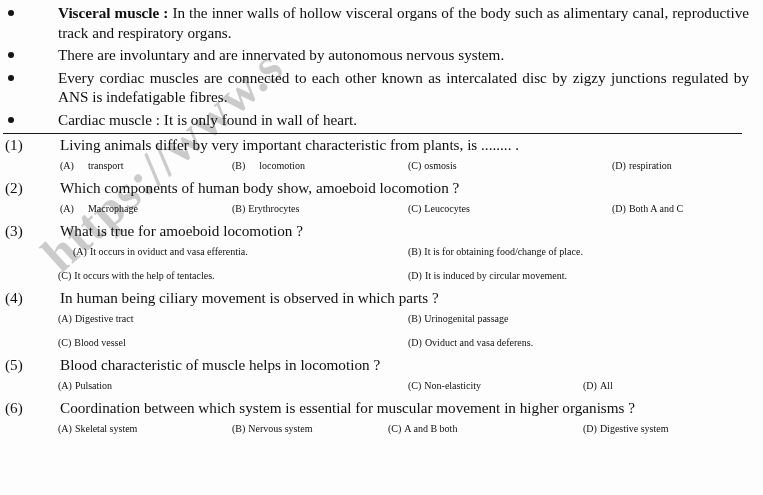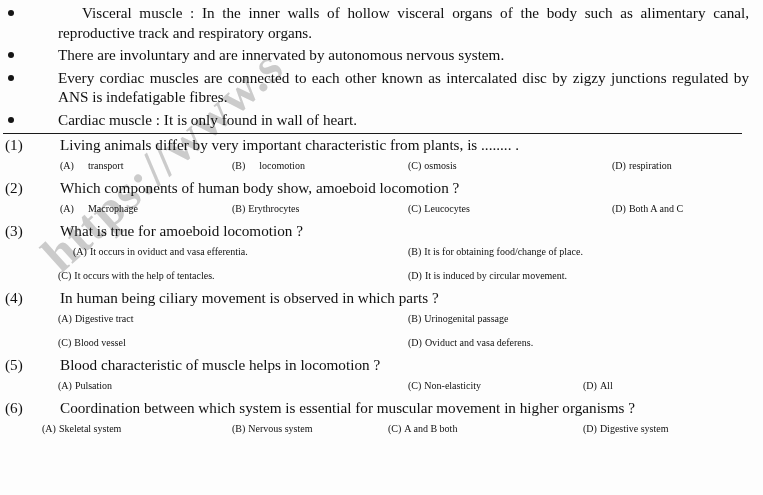--- a/index.html
+++ b/index.html
@@ -66,21 +66,21 @@
   .bullet-dot {
     position: absolute;
     left: 8px;
     top: 7px;
     width: 6px;
     height: 6px;
     border-radius: 50%;
     background: #151515;
   }
   .bullet-row:first-child .bullet-dot { top: 10px; }
-  .bullet-row b { font-weight: 400; margin-left: 24px; }
+  .bullet-row b { font-weight: 700; }
 
   hr.rule {
     border: none;
     border-top: 1.6px solid #1a1a1a;
     margin: 4px 0 1px 3px;
     width: 739px;
   }
 
   
   .q-block { margin: 0; }
@@ -178,21 +178,21 @@
           <div class="q-line"><span class="q-num">(5)</span><span>Blood characteristic of muscle helps in locomotion ?</span></div>
           <div class="opt-line">
             <span class="opt" style="left: 58px;"><span class="lbl">(A)</span><span>Pulsation</span></span>
             <span class="opt" style="left: 408px;"><span class="lbl">(C)</span><span>Non-elasticity</span></span>
             <span class="opt" style="left: 583px;"><span class="lbl">(D)</span><span>All</span></span>
           </div>
         </div>
         <div class="q-block">
           <div class="q-line"><span class="q-num">(6)</span><span>Coordination between which system is essential for muscular movement in higher organisms ?</span></div>
           <div class="opt-line">
-            <span class="opt" style="left: 42px;"><span class="lbl">(A)</span><span>Skeletal system</span></span>
+            <span class="opt" style="left: 58px;"><span class="lbl">(A)</span><span>Skeletal system</span></span>
             <span class="opt" style="left: 232px;"><span class="lbl">(B)</span><span>Nervous system</span></span>
             <span class="opt" style="left: 388px;"><span class="lbl">(C)</span><span>A and B both</span></span>
             <span class="opt" style="left: 583px;"><span class="lbl">(D)</span><span>Digestive system</span></span>
           </div>
         </div>
       </div>
 
   </div>
 </div>
 

